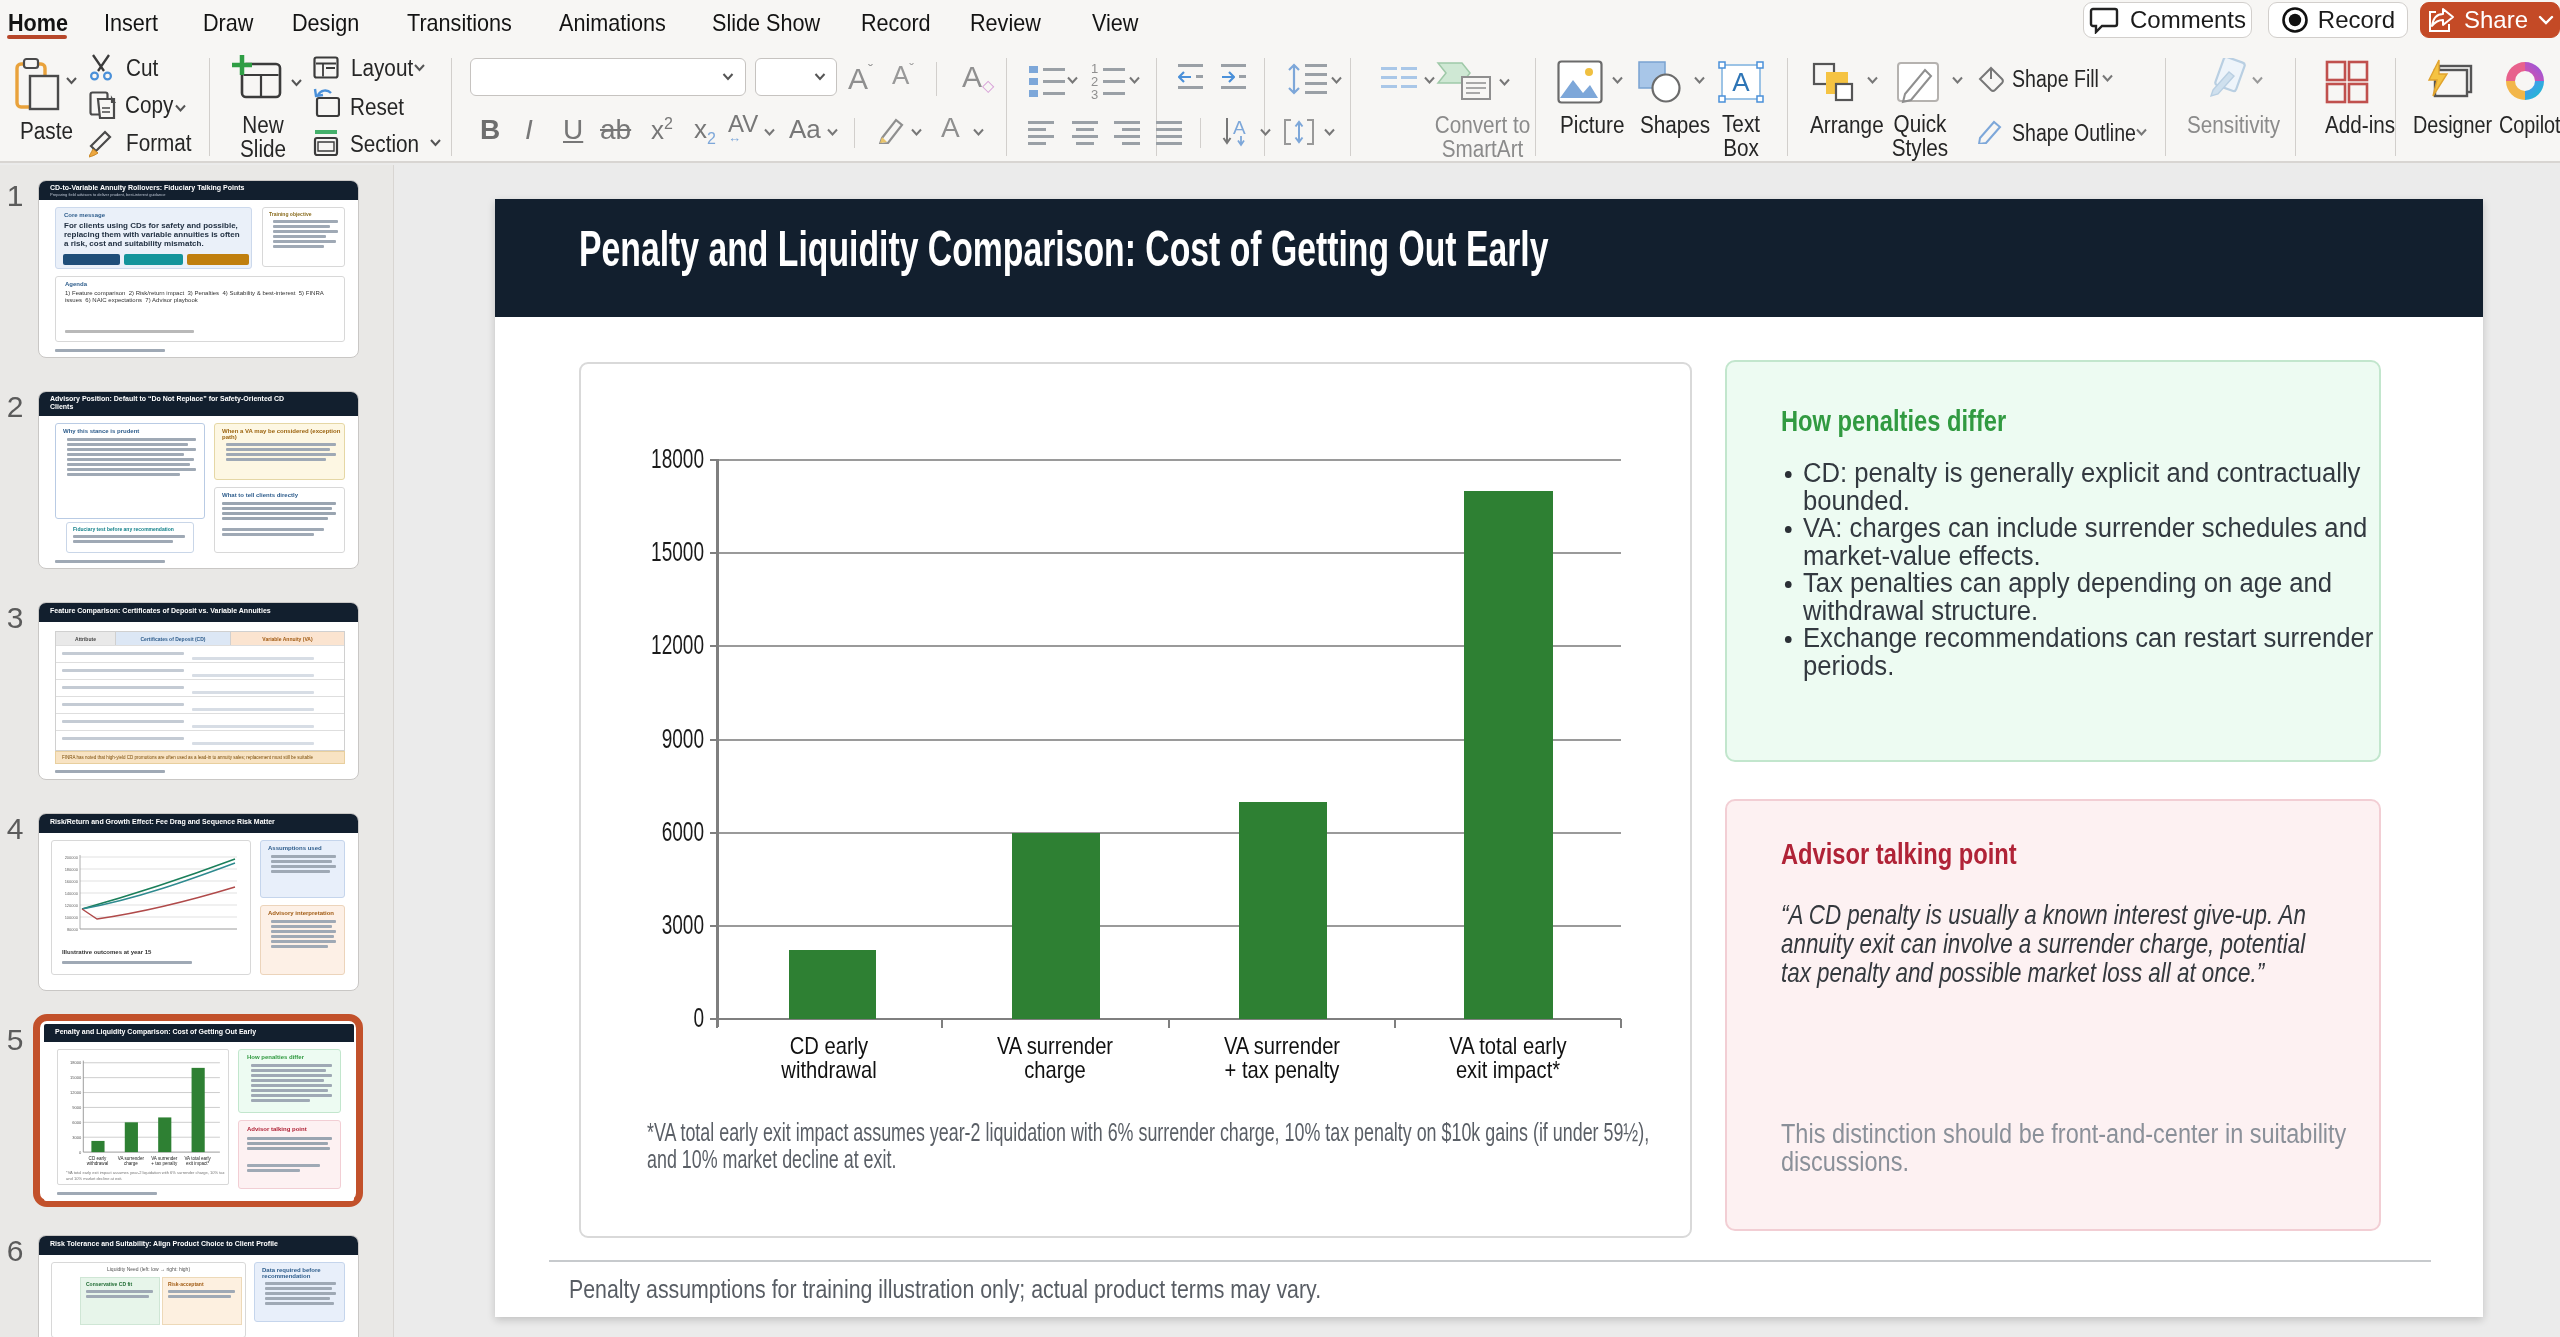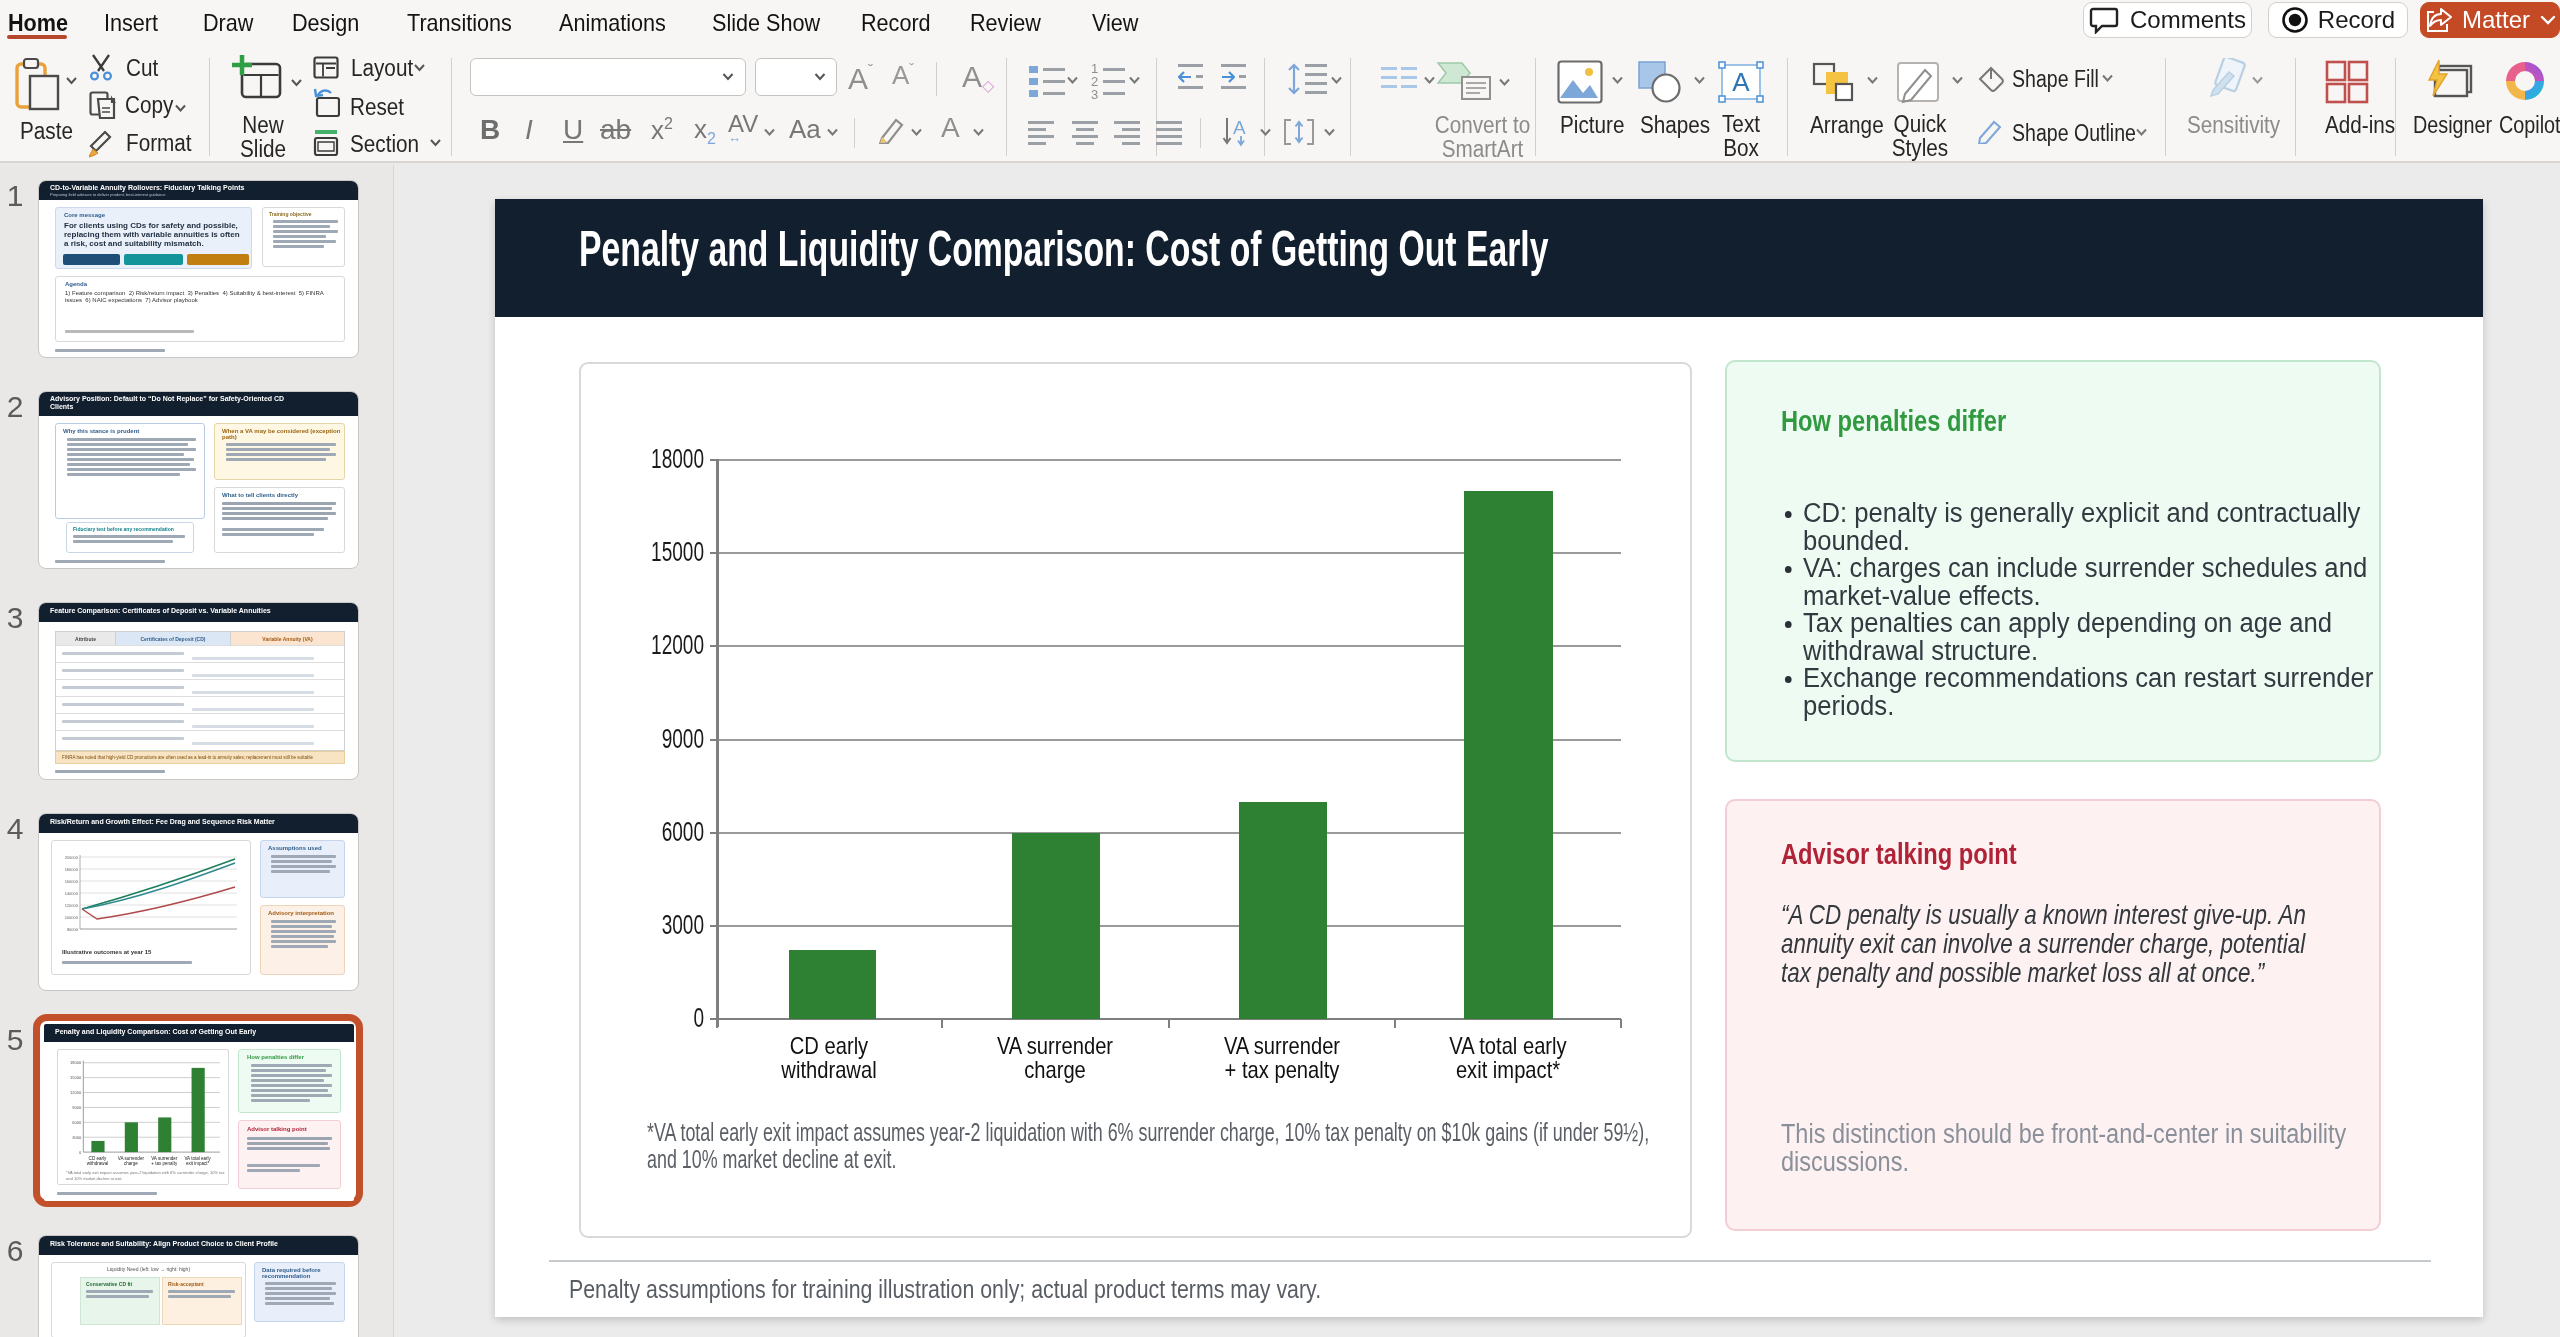--- a/index.html
+++ b/index.html
@@ -40,21 +40,21 @@
 .gridline { position:absolute; left:137px; width:903px; height:2px; background:#9a9a9a; }
 .ytick { position:absolute; left:129px; width:8px; height:2px; background:#7f7f7f; }
 .ylab { position:absolute; width:80px; text-align:right; font-size:28px; line-height:28px; color:#1a1a1a; transform:scaleX(0.68); transform-origin:100% 50%; }
 .bar { position:absolute; background:#2e8033; }
 .xlab { position:absolute; width:240px; text-align:center; font-size:24px; color:#111; line-height:24px; transform:scaleX(0.84); transform-origin:50% 0; }
 #chartnote { position:absolute; left:66px; top:755px; font-size:25px; line-height:26.5px; color:#5a5f66; transform:scaleX(0.715); transform-origin:0 0; white-space:nowrap; }
 
 
 #greenbox { position:absolute; left:1230px; top:161px; width:656px; height:402px; background:#edfbf2; border:2px solid #c2e6cd; border-radius:10px; }
 #greenbox h3 { font-size:30px; line-height:30px; color:#319a41; position:absolute; left:54px; top:44px; font-weight:bold; white-space:nowrap; transform:scaleX(0.79); transform-origin:0 0; }
-#greenbox ul { position:absolute; left:57px; top:98px; width:640px; list-style:none;margin-top:40px; }
+#greenbox ul { position:absolute; left:57px; top:98px; width:640px; list-style:none; }
 #greenbox li { font-size:27px; line-height:27.5px; color:#333940; padding-left:20px; position:relative; transform:scaleX(0.95); transform-origin:0 0; white-space:nowrap; }
 #greenbox li:before { content:''; position:absolute; left:1px; top:11px; width:7px; height:7px; border-radius:50%; background:#2b2f36; }
 #pinkbox { position:absolute; left:1230px; top:600px; width:656px; height:432px; background:#fdf1f2; border:2px solid #f2ced4; border-radius:10px; }
 #pinkbox h3 { font-size:30px; line-height:30px; color:#b02337; position:absolute; left:54px; top:38px; font-weight:bold; white-space:nowrap; transform:scaleX(0.79); transform-origin:0 0; }
 #quote { position:absolute; left:54px; top:99px; width:700px; font-style:italic; font-size:28px; line-height:29px; color:#33383d; transform:scaleX(0.8); transform-origin:0 0; white-space:nowrap; }
 #graynote { position:absolute; left:54px; top:319px; width:700px; font-size:27px; line-height:28px; color:#8a9099; transform:scaleX(0.87); transform-origin:0 0; white-space:nowrap; }
 #slidefootline { position:absolute; left:54px; top:1061px; width:1882px; height:2px; background:#c7cacd; }
 #slidefoot { position:absolute; left:74px; top:1077px; font-size:26px; line-height:26px; color:#585d64; white-space:nowrap; transform:scaleX(0.82); transform-origin:0 0; }
 </style>
 </head>
@@ -84,21 +84,21 @@
         <circle cx="14" cy="14" r="11.5" fill="none" stroke="#111" stroke-width="2.6"></circle>
         <circle cx="14" cy="14" r="6.2" fill="#111"></circle>
       </svg>
     <span>Record</span>
   </div>
   <div class="topbtn" style="left:2420px; width:140px; background:#c44a26; border-color:#c44a26; color:#fff;">
     <svg width="30" height="28" viewBox="0 0 30 28" style="margin-right:8px;">
         <path d="M17 8 v-5 l10 8 -10 8 v-5 c-5 0 -8 2 -11 6 1 -7 4 -12 11 -12 z" fill="none" stroke="#fff" stroke-width="2" stroke-linejoin="round"></path>
         <path d="M10 6 h-6 v19 h19 v-7" fill="none" stroke="#fff" stroke-width="2"></path>
       </svg>
-    <span>Matter</span>
+    <span>Share</span>
     <svg width="16" height="10" viewBox="0 0 16 10" style="margin-left:10px;">
         <path d="M2 2 l6 6 6-6" fill="none" stroke="#fff" stroke-width="2.4" stroke-linecap="round"></path>
       </svg>
   </div>
 
   <div class="sep" style="left:209px;"></div>
   <div class="sep" style="left:451px;"></div>
   <div class="sep" style="left:1006px;"></div>
   <div class="sep" style="left:1156px;"></div>
   <div class="sep" style="left:1264px;"></div>

